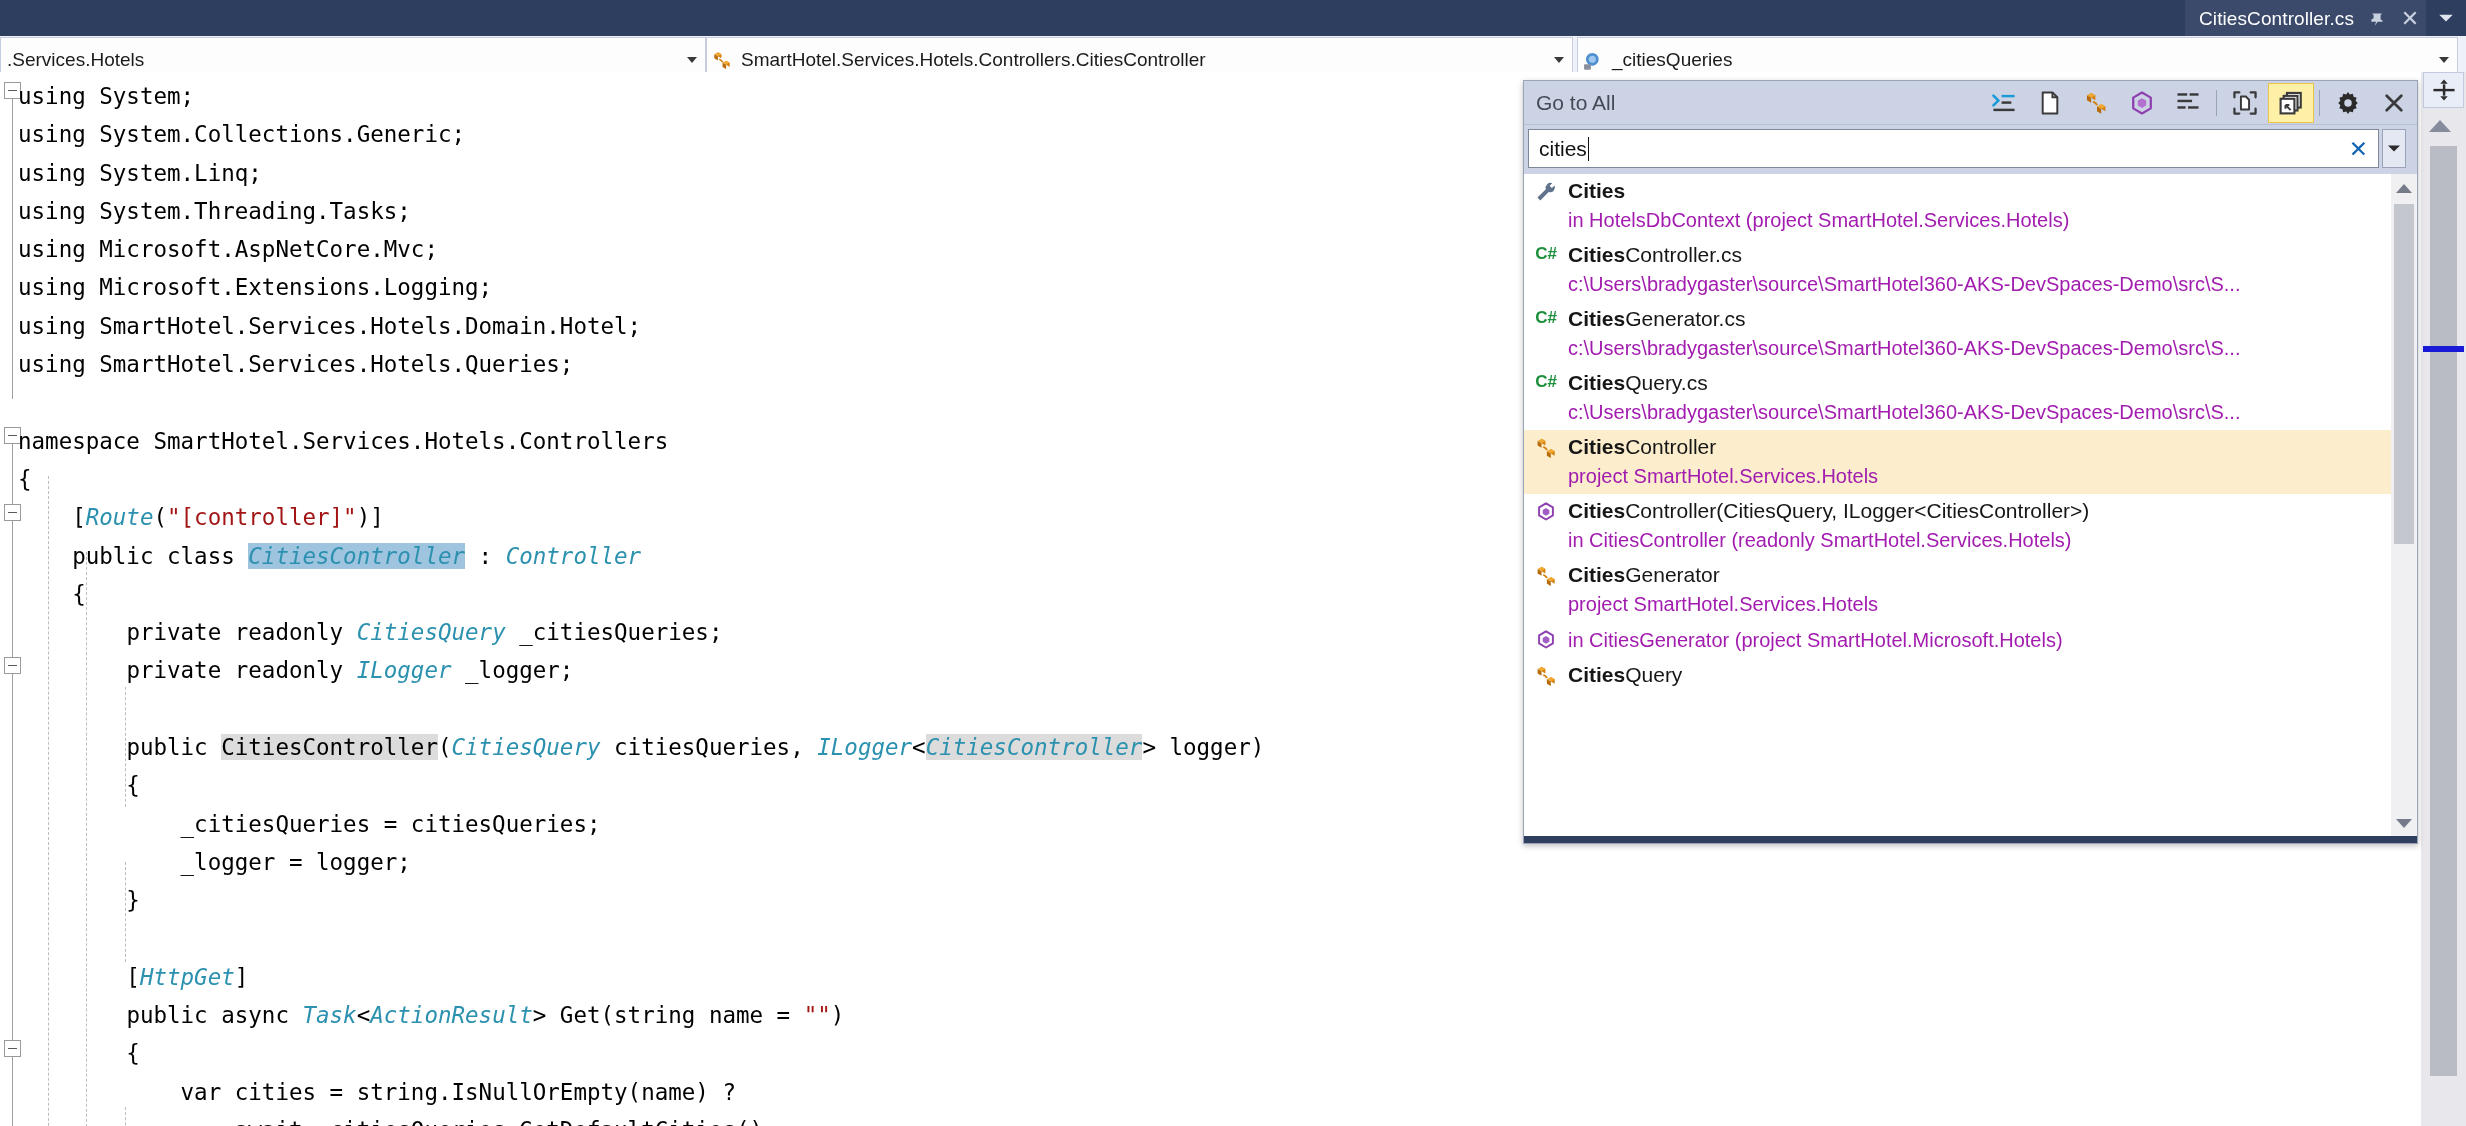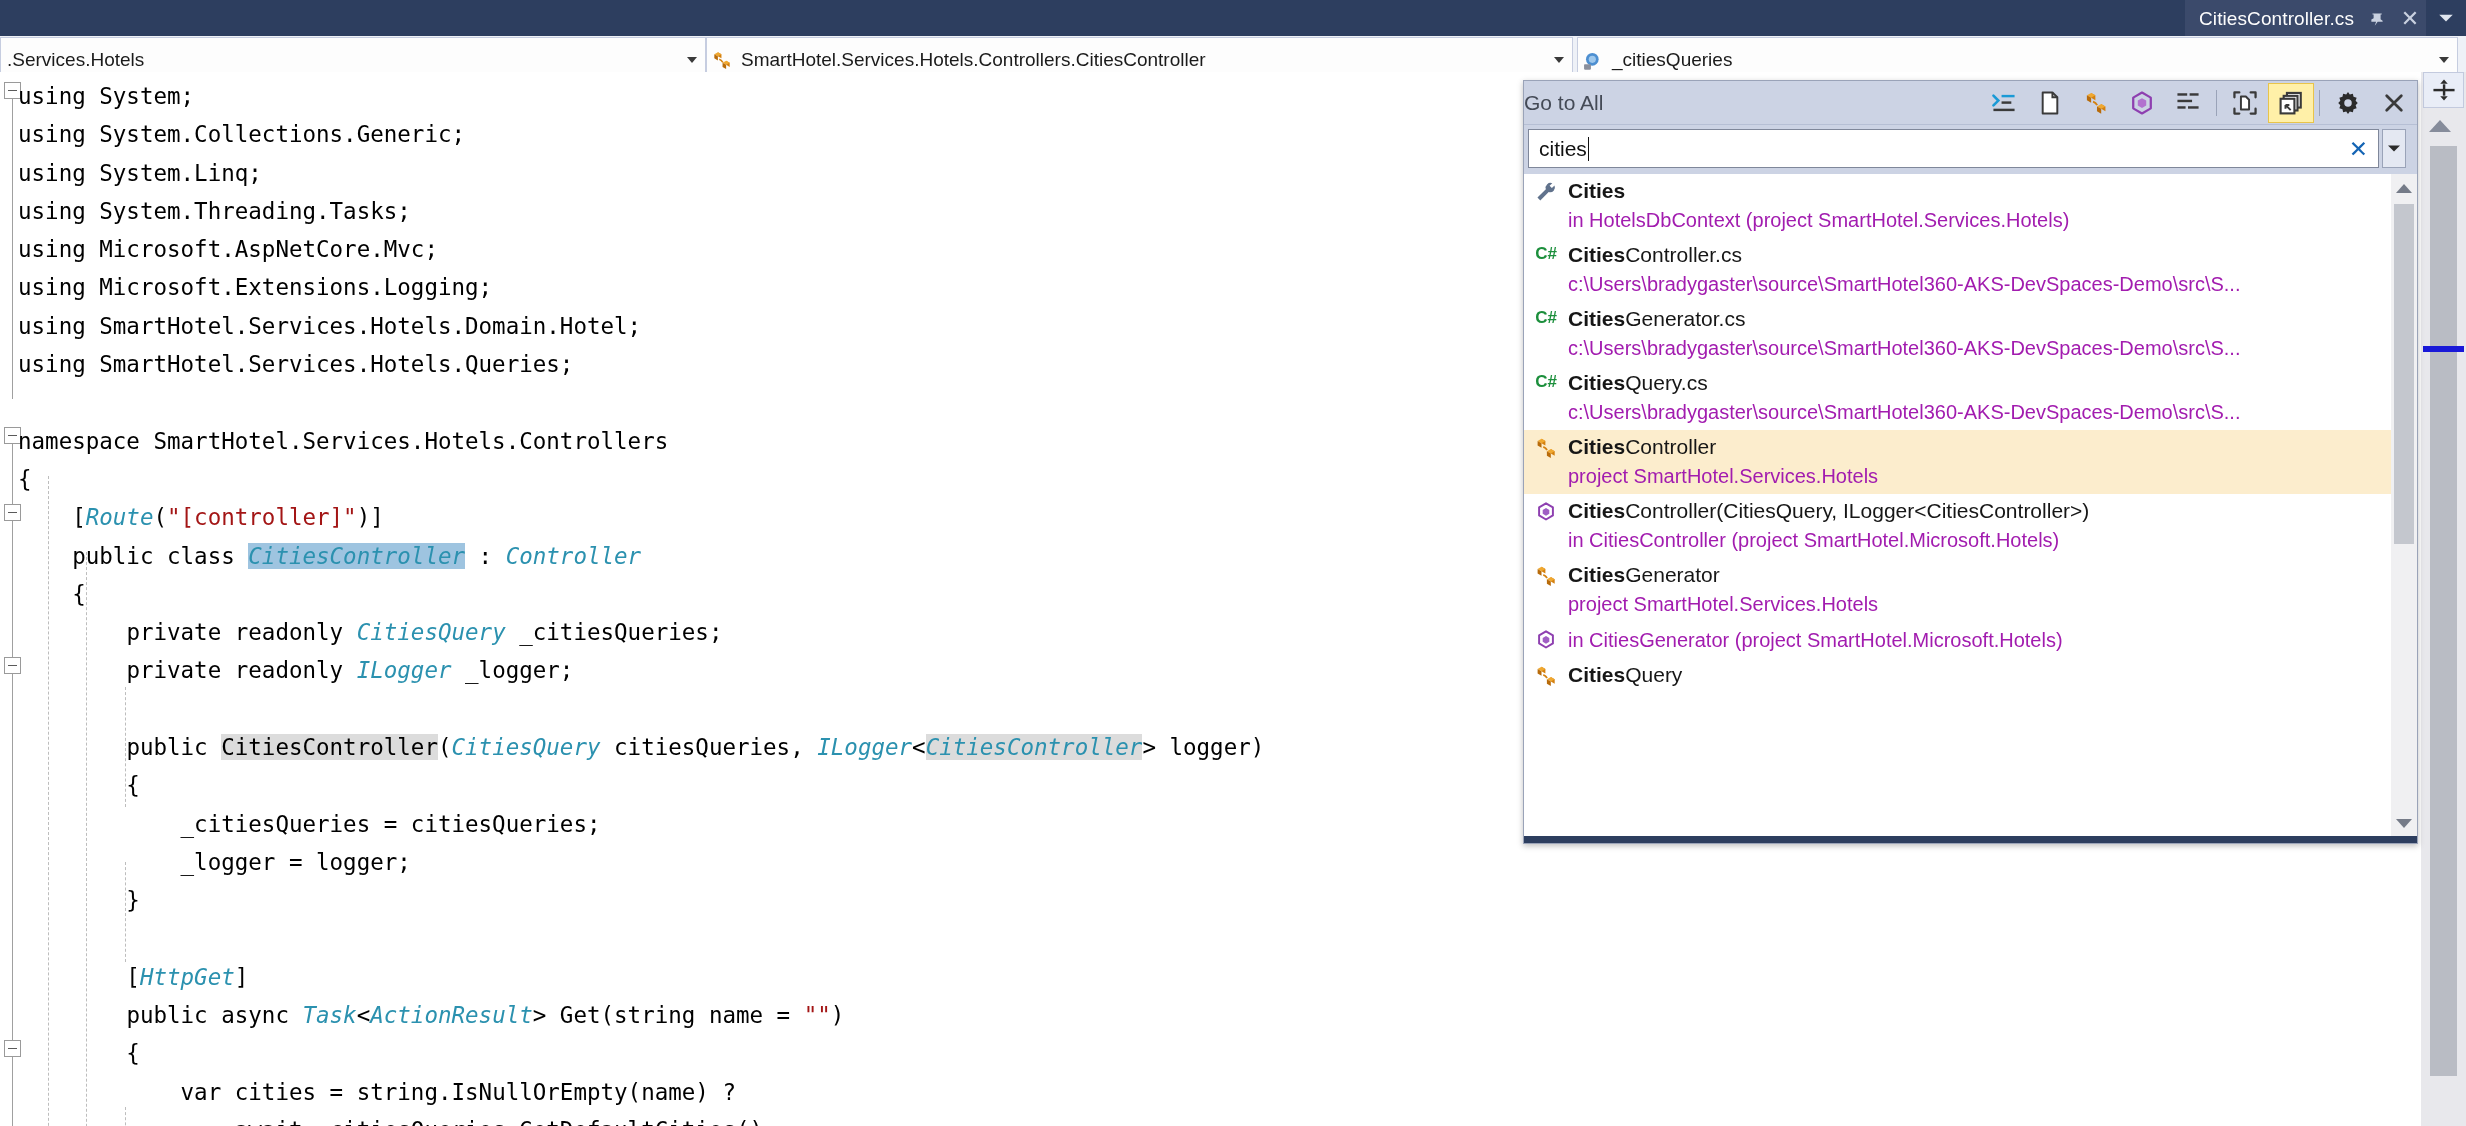--- a/index.html
+++ b/index.html
@@ -132,21 +132,21 @@
     position: absolute; left: 1523px; top: 80px; width: 895px; height: 764px;
     background: #ffffff;
     border: 1px solid #9aa3b8;
     box-shadow: 0 2px 6px rgba(0,0,0,0.25);
   }
   .goto-header {
     height: 44px; background: #ccd3e4;
     display: flex; align-items: center;
     border-bottom: 1px solid #b6bfd4;
   }
-  .goto-title { font-size: 21px; color: #444a56; padding-left: 0; flex: none; }
+  .goto-title { font-size: 21px; color: #444a56; padding-left: 12px; flex: none; }
   .goto-tools { margin-left: auto; display: flex; align-items: center; height: 44px; }
   .tool {
     width: 46px; height: 40px; display: flex; align-items: center; justify-content: center;
   }
   .tool.active { background: #fff0a8; border: 1px solid #e8c44a; }
   .tool-sep { width: 1px; height: 26px; background: #9aa3b8; margin: 0 5px; }
 
   .goto-searchbar {
     height: 49px; background: #ccd3e4; position: relative;
     padding: 4px 8px 6px 4px;
@@ -466,21 +466,21 @@
       </div>
       <div class="goto-row">
         <div class="row-icon">
           <svg width="24" height="24" viewBox="0 0 16 16">
             <path d="M8 2.2l4.6 2.7v5.4L8 13 3.4 10.3V4.9z" fill="none" stroke="#8e3fb0" stroke-width="1.3" stroke-linejoin="round"></path>
             <path d="M8 5.3l2.2 1.3v2.6L8 10.5 5.8 9.2V6.6z" fill="#a05ec4"></path>
           </svg>
         </div>
         <div class="row-text">
           <div class="row-title"><b>Cities</b>Controller(CitiesQuery, ILogger&lt;CitiesController&gt;)</div>
-          <div class="row-sub">in CitiesController (project SmartHotel.Microsoft.Hotels)</div>
+          <div class="row-sub">in CitiesController (readonly SmartHotel.Services.Hotels)</div>
         </div>
       </div>
       <div class="goto-row">
         <div class="row-icon">
           <svg width="24" height="24" viewBox="0 0 16 16">
             <path d="M5 1.8l2.6 1.5v3L5 4.8z" fill="#d4800f"></path>
             <path d="M7.6 3.3L5 1.8 2.4 3.3 5 4.8z" fill="#f0a830"></path>
             <path d="M2.4 3.3L5 4.8v3L2.4 6.3z" fill="#b86b0a"></path>
             <path d="M11.2 8.6l2.6 1.5v3l-2.6-1.5z" fill="#d4800f"></path>
             <path d="M13.8 10.1l-2.6-1.5-2.6 1.5 2.6 1.5z" fill="#f0a830"></path>

